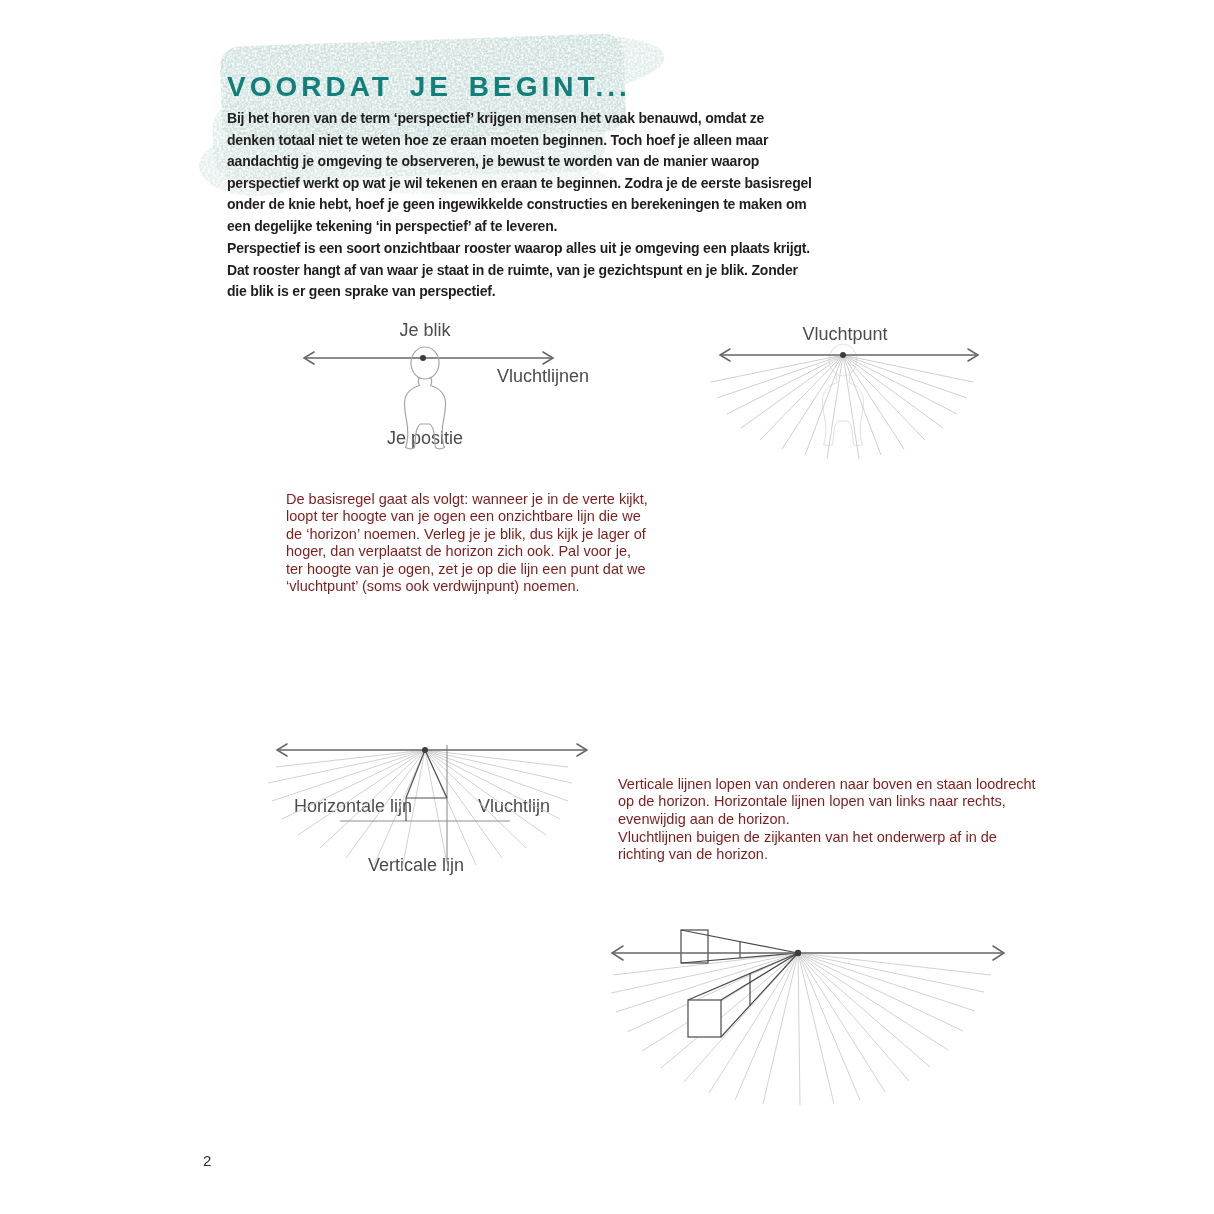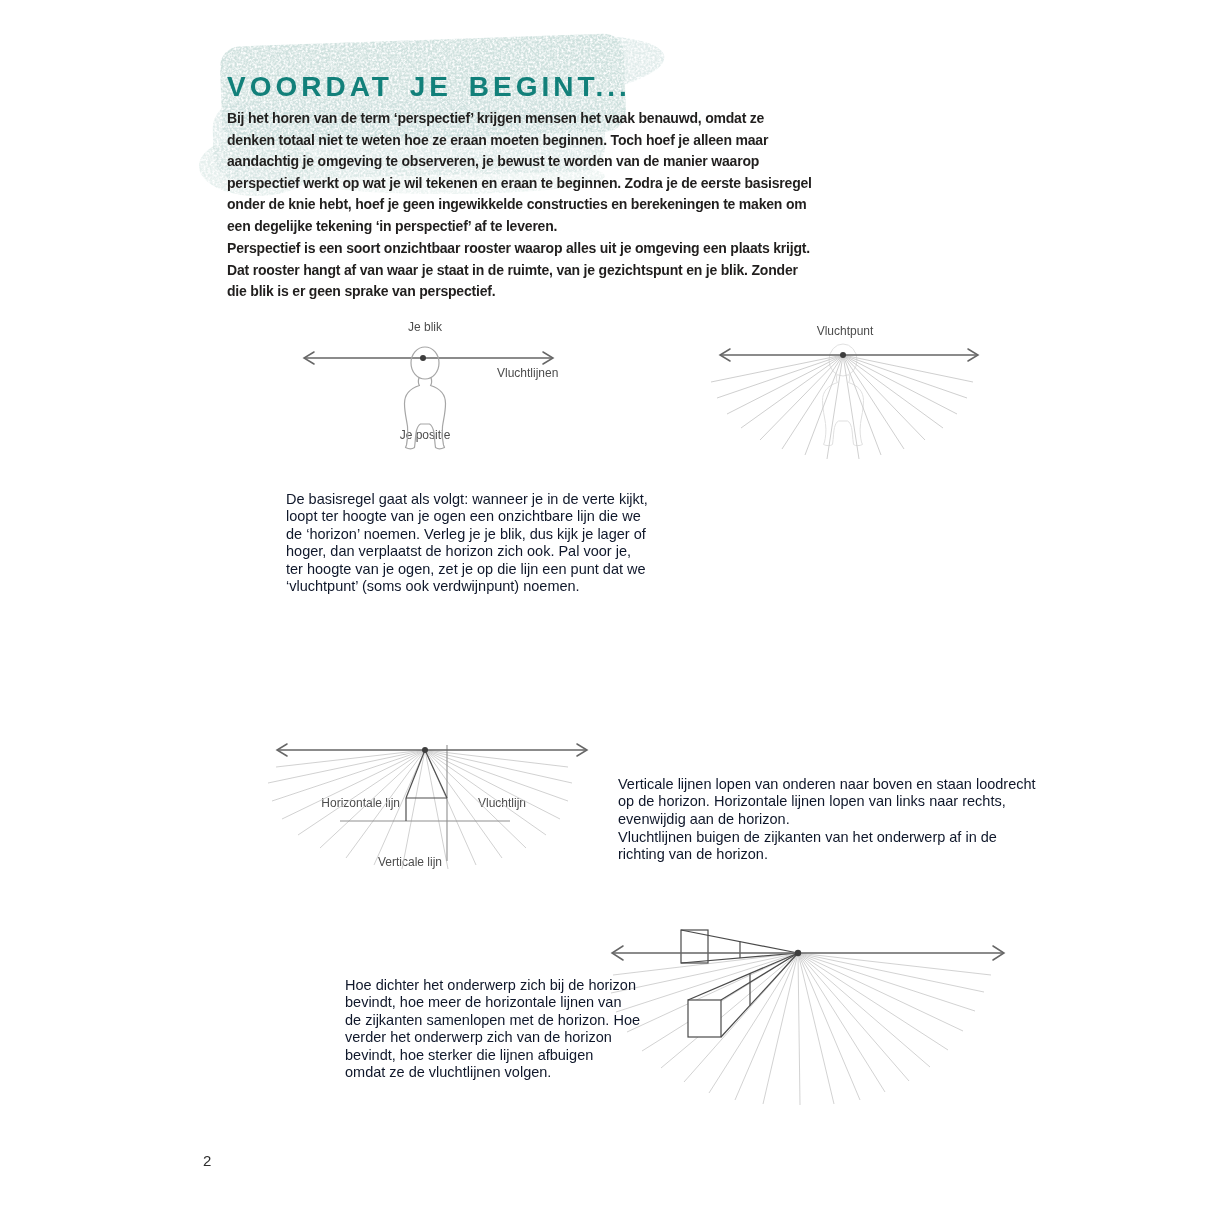--- a/index.html
+++ b/index.html
@@ -11,23 +11,23 @@
   #title{
     left:227px;top:70px;font-size:28px;font-weight:bold;color:#12807a;
     letter-spacing:4px;word-spacing:5px;line-height:34px;white-space:nowrap;
   }
   .intro{
     left:227px;top:108px;width:740px;color:#211f1e;font-weight:bold;
     font-size:14px;line-height:21.6px;white-space:pre-line;letter-spacing:-0.2px;
   }
   .intro2{top:238px;}
   .gtext{
-    color:#0f172a;font-size:14.5px;line-height:17.4px;white-space:pre-line;
-  }
-  .glabel{color:#4c4c4c;font-size:12px;white-space:nowrap;}
+    color:#7f1d1d;font-size:14.5px;line-height:17.4px;white-space:pre-line;
+  }
+  .glabel{color:#4c4c4c;font-size:18px;white-space:nowrap;}
   .ctr{text-align:center;}
   #pagenum{left:203px;top:1152px;font-size:15px;color:#2e2e2e;}
   svg{display:block;}
 </style>
 </head>
 <body>
 
 <div id="page">
 
   <svg class="abs" style="left:195px;top:26px;" width="530" height="180" viewBox="0 0 530 180">
@@ -227,22 +227,16 @@
       <line x1="147" y1="58.5" x2="147" y2="90.4"></line>
     </g>
     <g stroke="#666" stroke-width="1.5" fill="none" stroke-linecap="round">
       <line x1="10" y1="38" x2="400" y2="38"></line>
       <polyline points="20,31 9,38 20,45"></polyline>
       <polyline points="390,31 401,38 390,45"></polyline>
     </g>
     <circle cx="195" cy="38" r="3.2" fill="#3d3d3d"></circle>
   </svg>
 
-  <div class="abs gtext" style="left:345px;top:977px;">Hoe dichter het onderwerp zich bij de horizon
-bevindt, hoe meer de horizontale lijnen van
-de zijkanten samenlopen met de horizon. Hoe
-verder het onderwerp zich van de horizon
-bevindt, hoe sterker die lijnen afbuigen
-omdat ze de vluchtlijnen volgen.</div>
 
   <div id="pagenum" class="abs">2</div>
 
 </div>
 
 </body></html>

